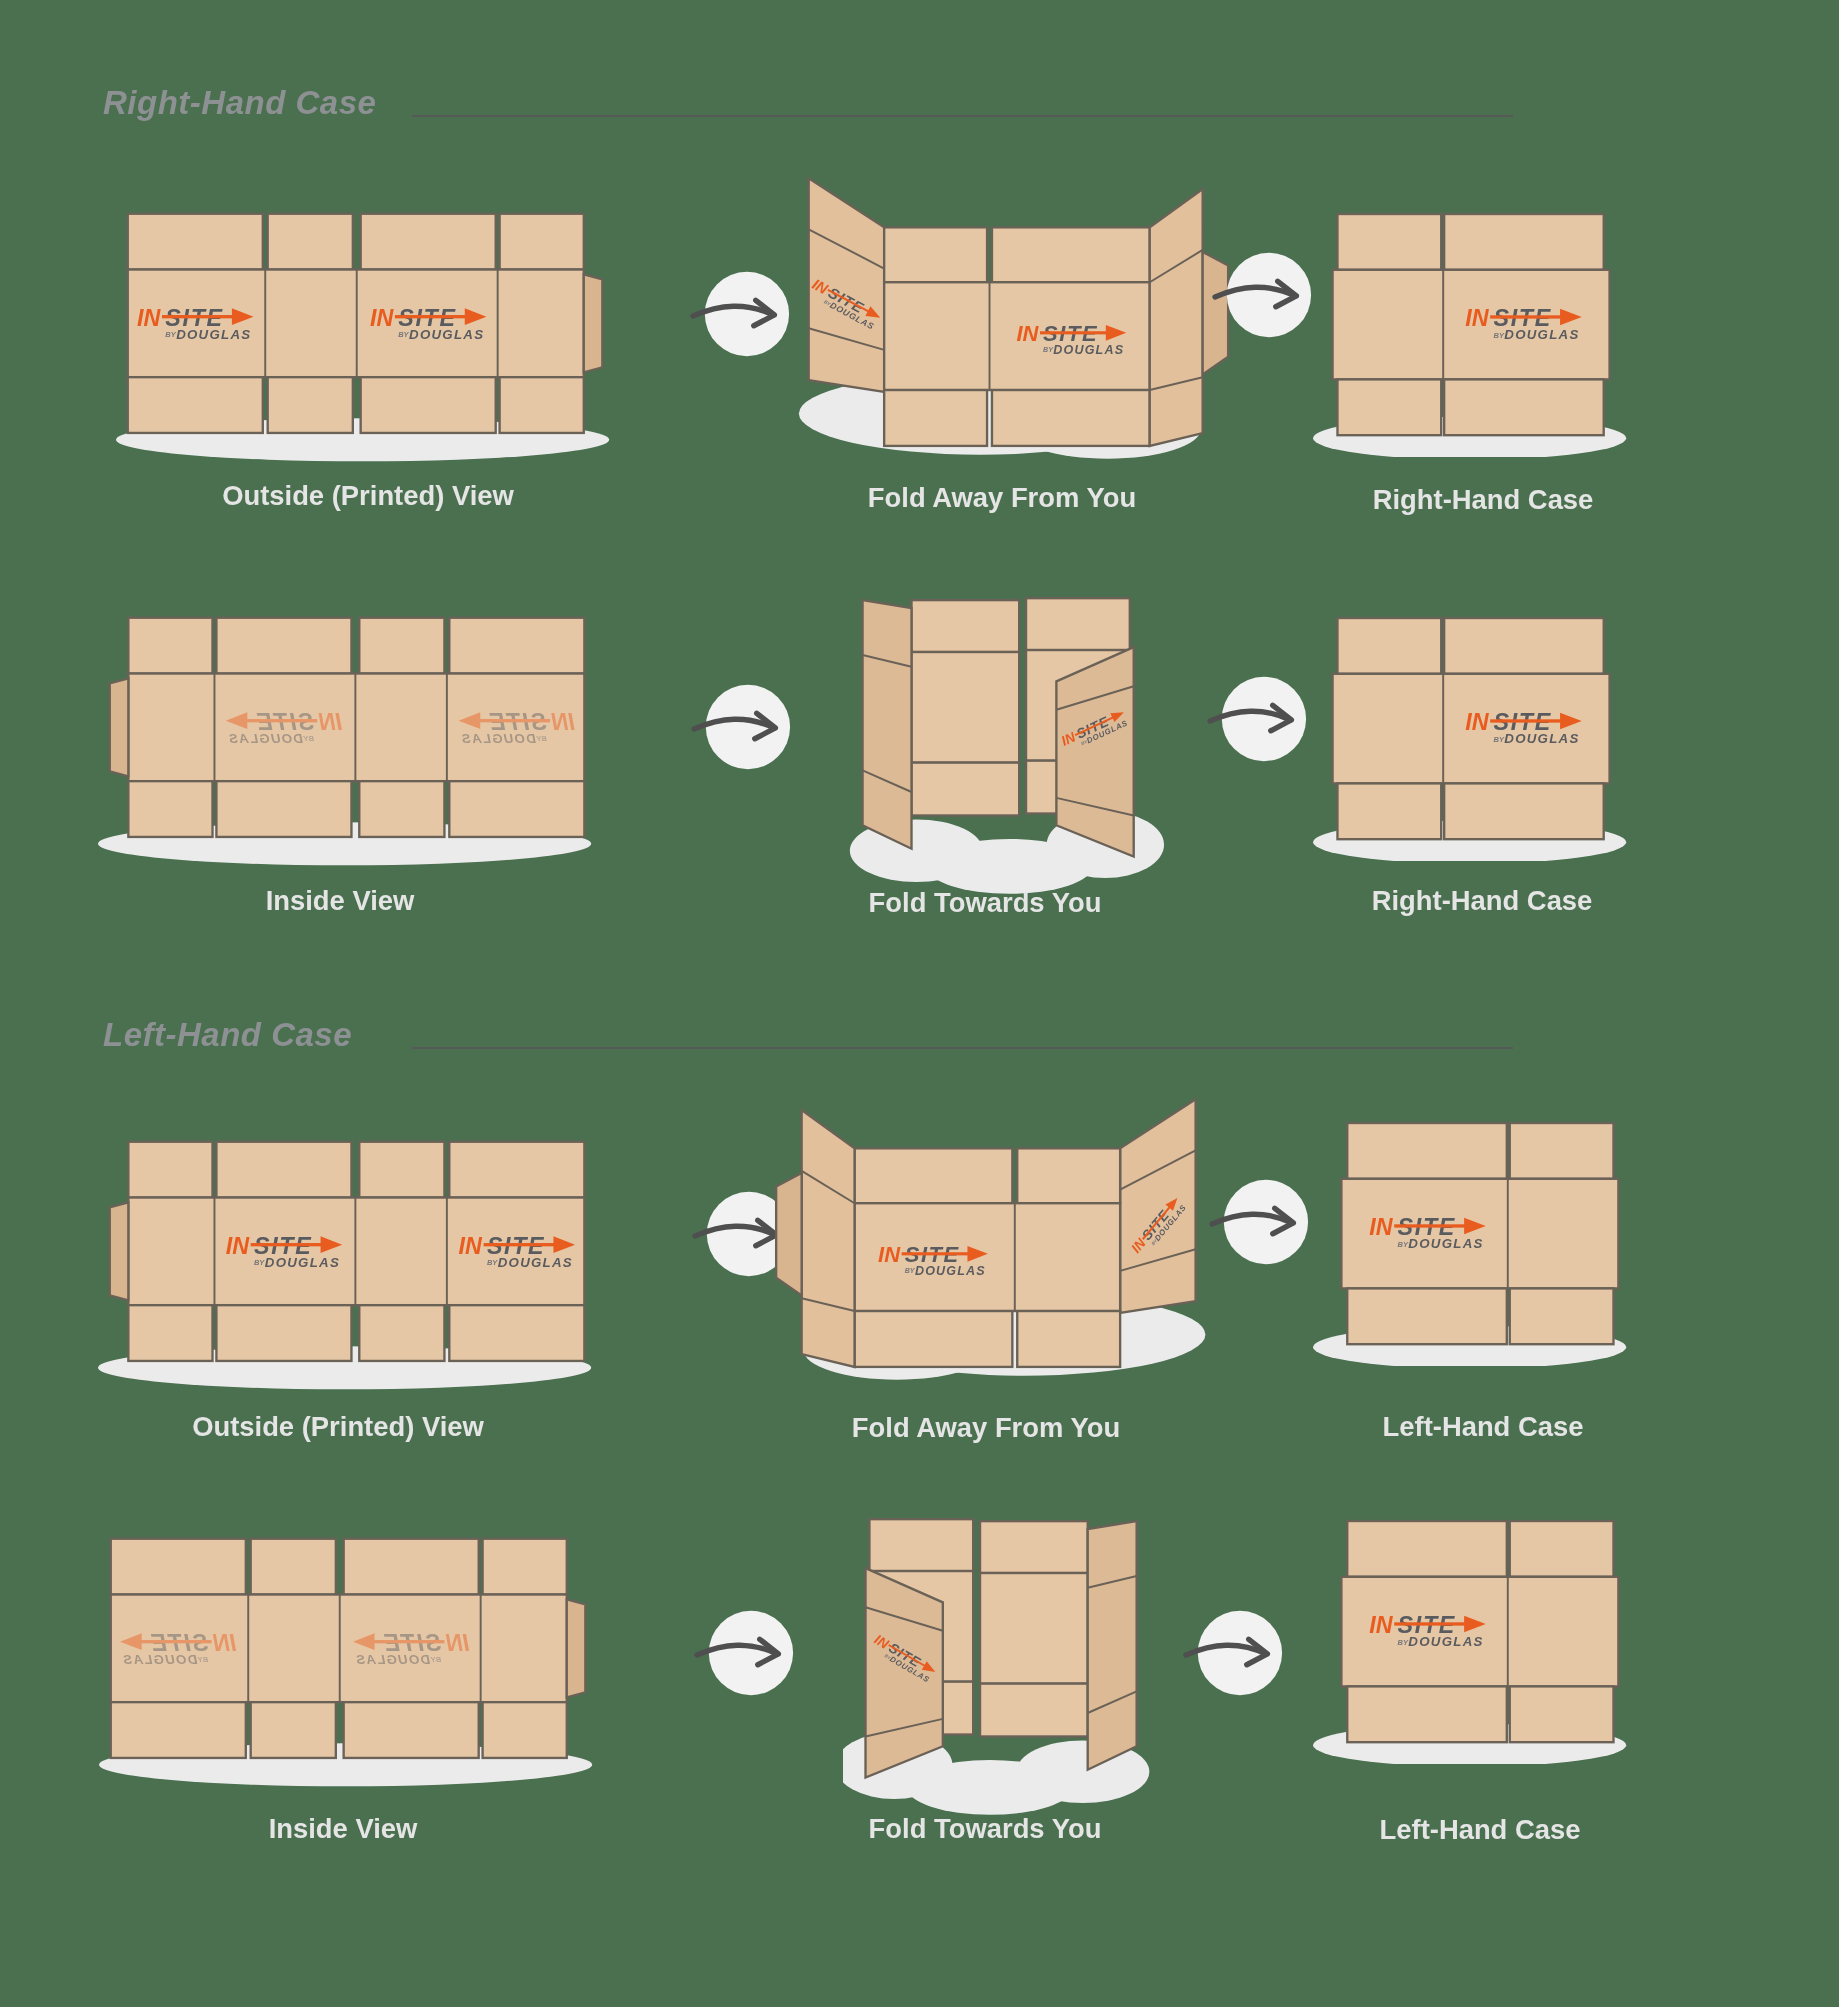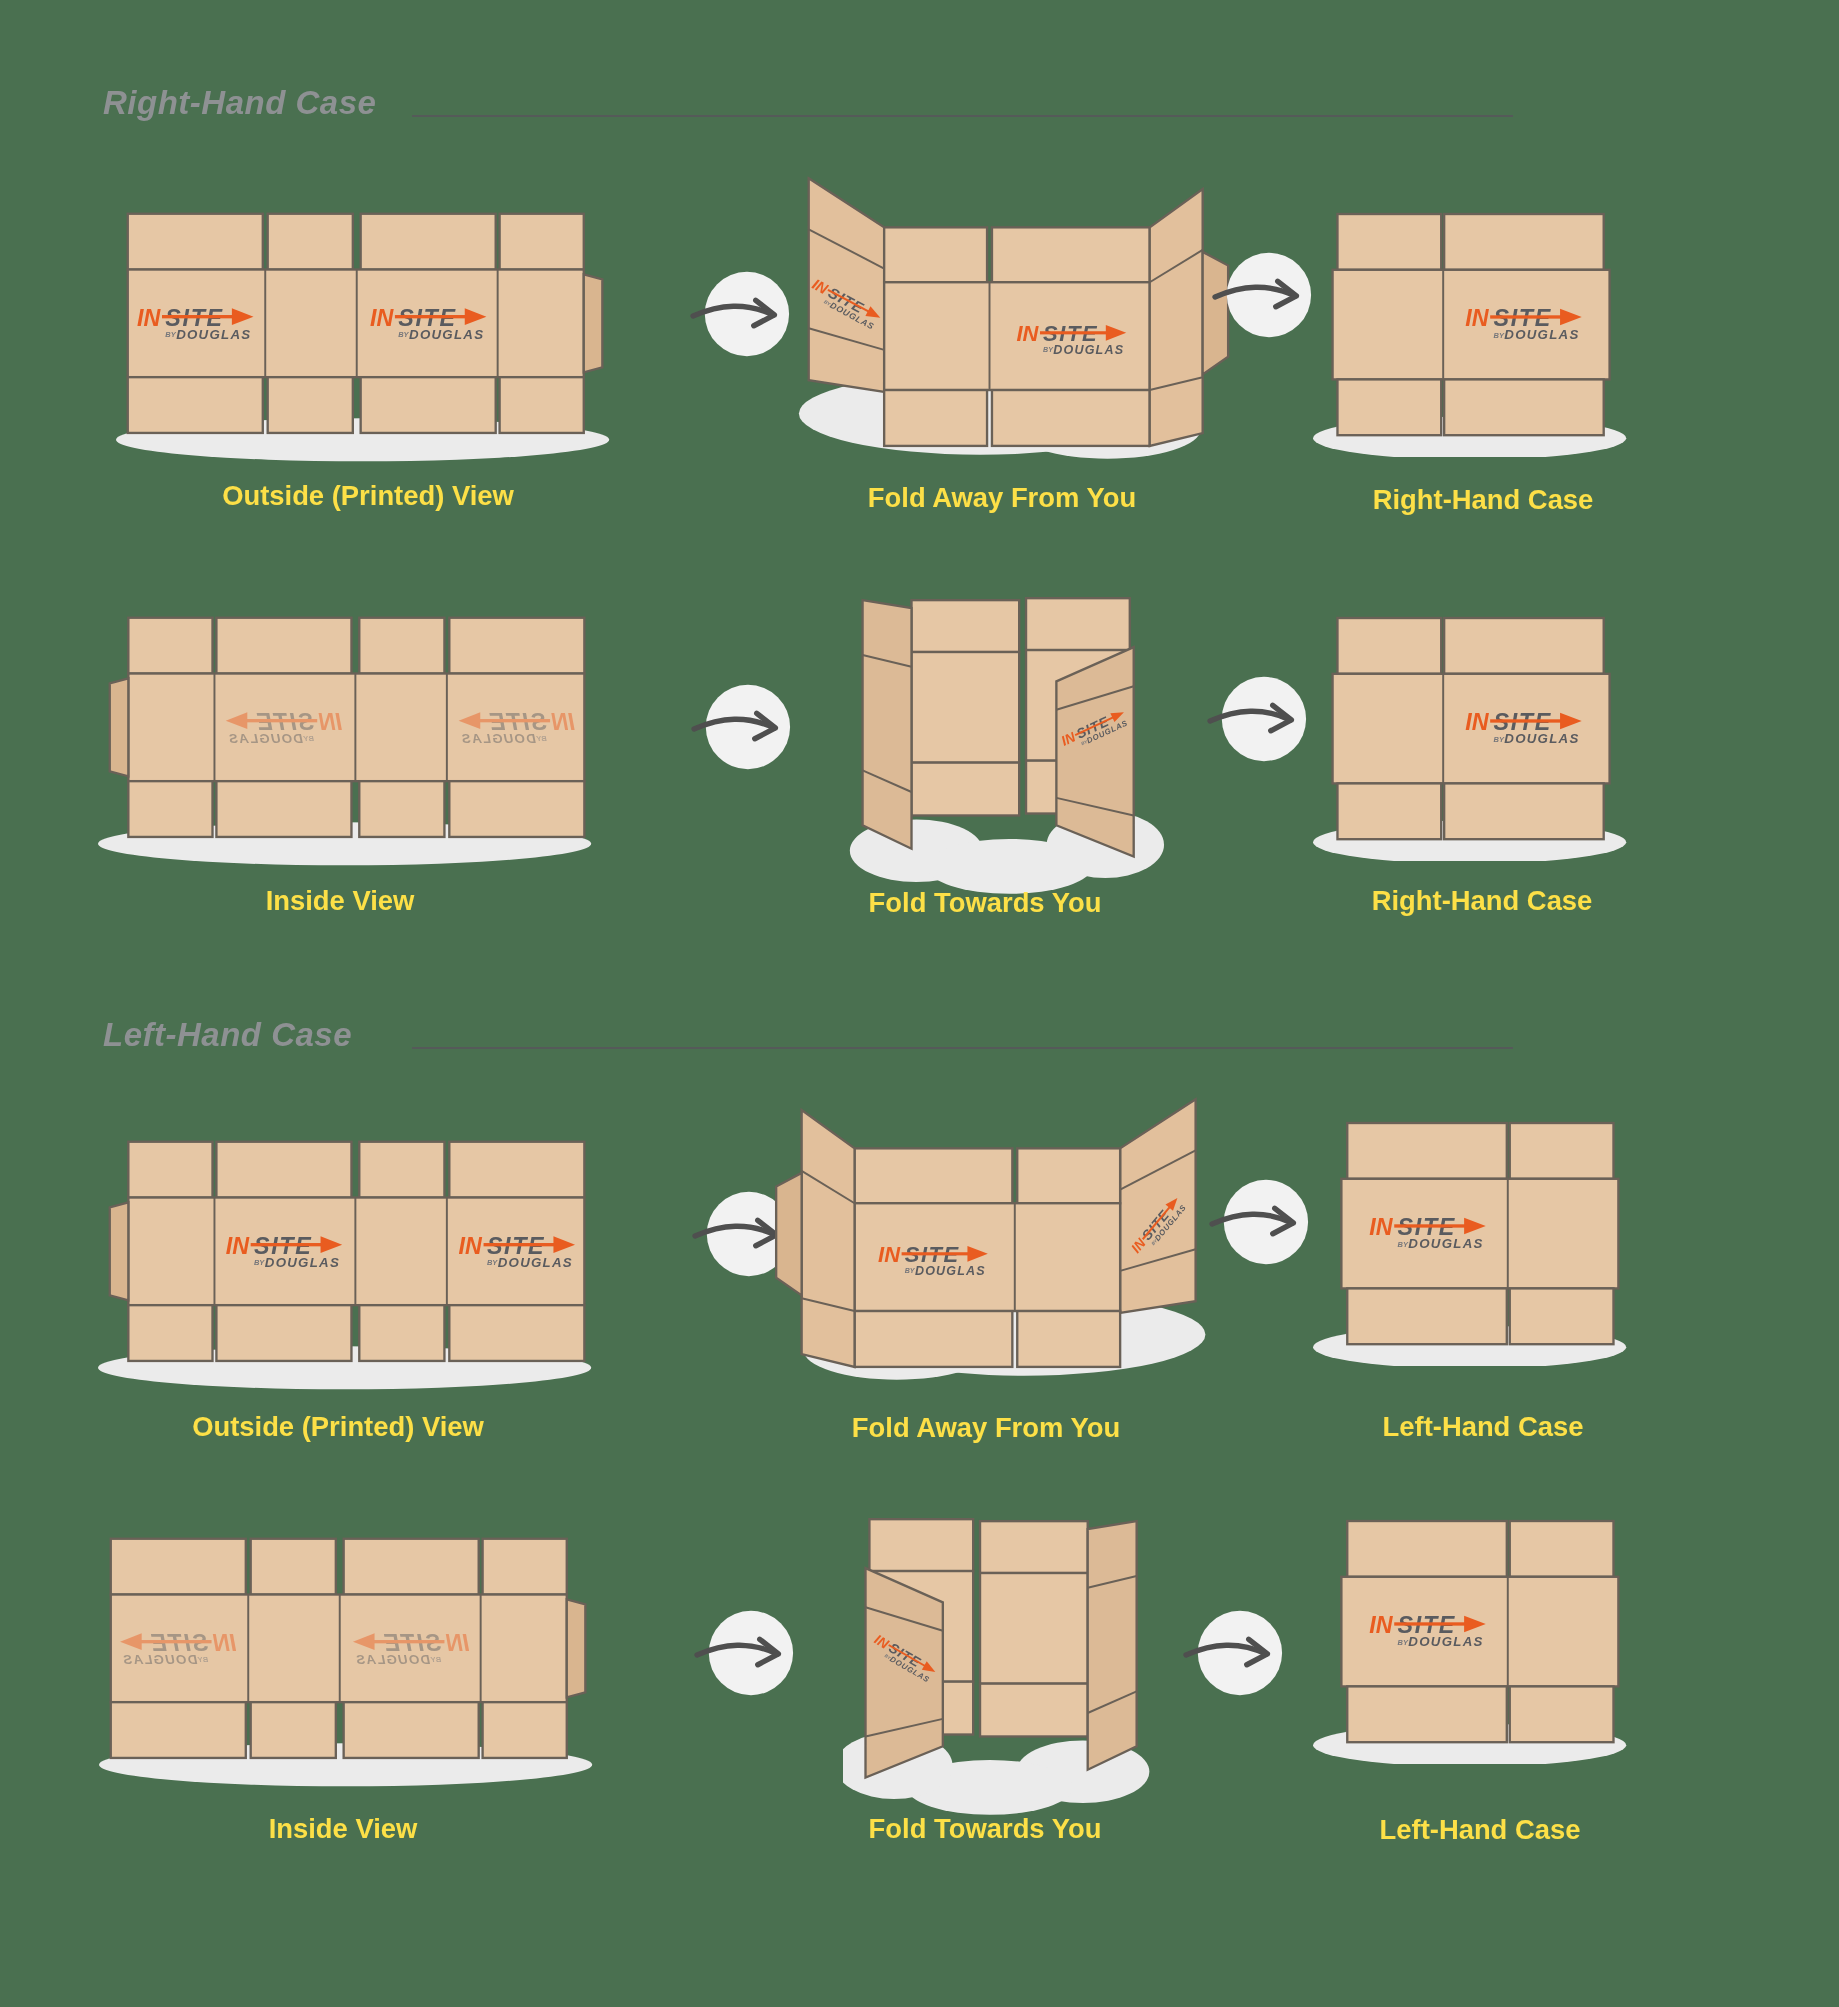--- a/index.html
+++ b/index.html
@@ -2,21 +2,21 @@
 <html><head>
 <meta charset="utf-8">
 <style>
   html,body{margin:0;padding:0;background:#4a7050;}
   .stage{position:relative;width:1840px;height:2007px;background:#4a7050;overflow:hidden;
          font-family:"Liberation Sans",sans-serif;}
   .section-title{position:absolute;font:italic 700 33px "Liberation Sans",sans-serif;
                  color:#8e9193;letter-spacing:0.5px;white-space:nowrap;}
   .rule{position:absolute;height:2px;background:#57585a;opacity:.9;}
   .caption{position:absolute;transform:translateX(-50%);font:700 27.4px "Liberation Sans",sans-serif;
-           color:#fde047;white-space:nowrap;}
+           color:#e5e5e5;white-space:nowrap;}
   .diagram,.arrow{position:absolute;}
   
   .pnl{fill:#e6c7a5;stroke:#6a6157;stroke-width:2.4;}
   .wing{fill:#e2c09c;}
   .door{fill:#dcba96;}
   .tab{fill:#d9b58f;}
   .crease{stroke:#6a6157;stroke-width:2;fill:none;}
   .shadow{fill:#ebebeb;}
   
   .arrow-circle{fill:#f2f2f2;}

